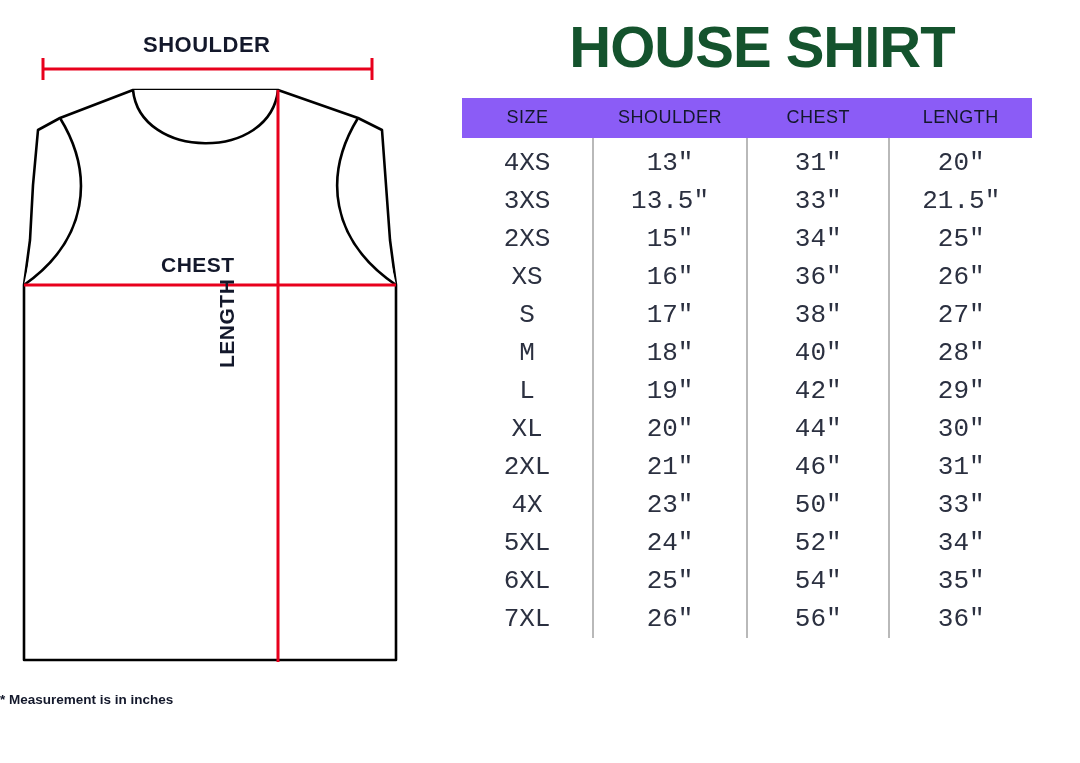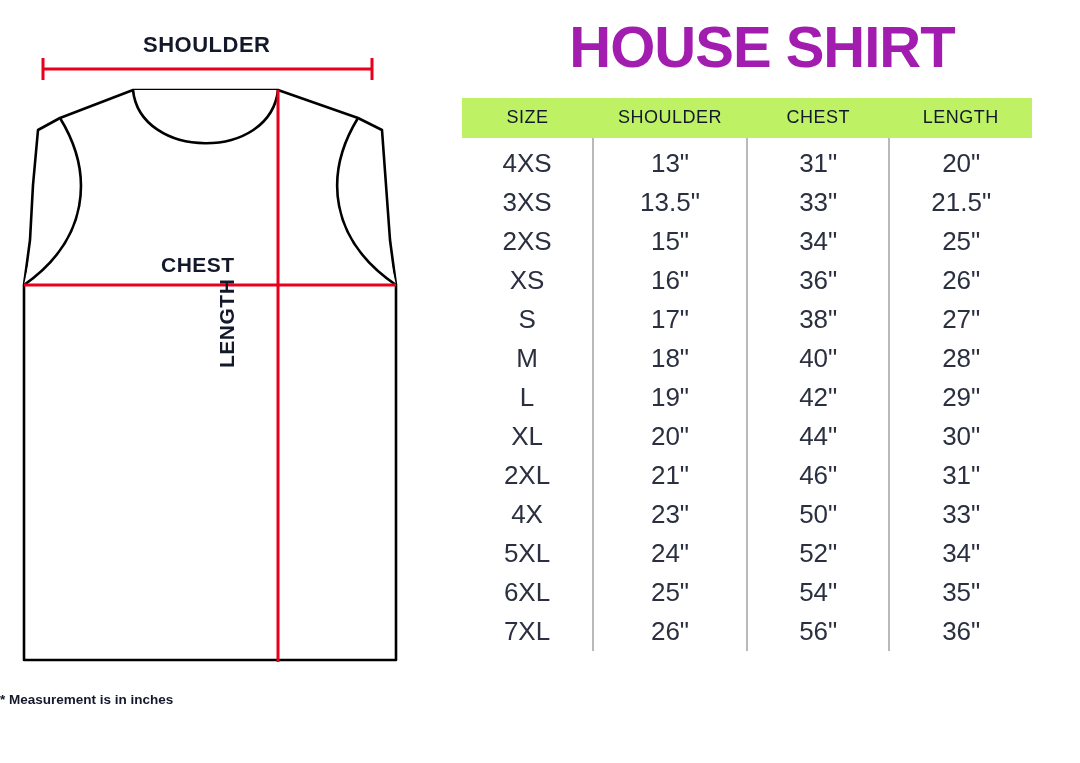--- a/index.html
+++ b/index.html
@@ -73,47 +73,48 @@
     left: 462px;
     top: 0;
     width: 600px;
     height: 763px;
   }
   .title {
     font-size: 58px;
     font-weight: bold;
     letter-spacing: -1px;
     text-align: center;
-    color: #a21caf;
+    color: #14532d;
     margin: 18px 0 0 0;
     line-height: 1.0;
   }
   table.size-table {
     border-collapse: collapse;
     width: 570px;
     margin-top: 22px;
     table-layout: fixed;
   }
   table.size-table thead th {
-    background: #bef264;
+    background: #8b5cf6;
     font-size: 18px;
     font-weight: normal;
     letter-spacing: 0.5px;
     color: #13182b;
     padding: 9px 0 10px 0;
     text-align: center;
     border: none;
   }
   table.size-table tbody td {
     font-size: 26px;
     color: #2b3040;
     text-align: center;
     padding: 4px 0 4px 0;
     border: none;
     font-weight: normal;
+    font-family: Liberation Mono, monospace;
   }
   table.size-table tbody td.col-sep {
     border-left: 2px solid #b9b9b9;
   }
   table.size-table tbody tr:first-child td {
     padding-top: 10px;
   }
 </style>
 </head>
 <body>

